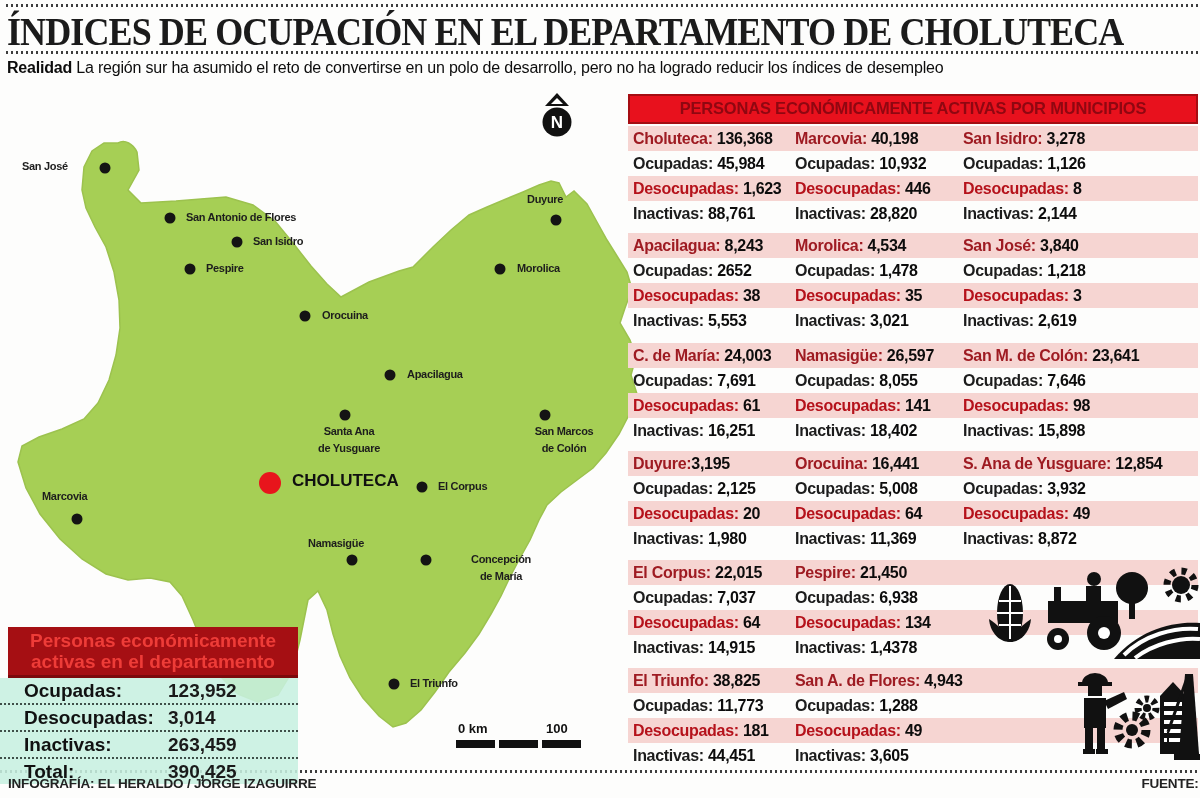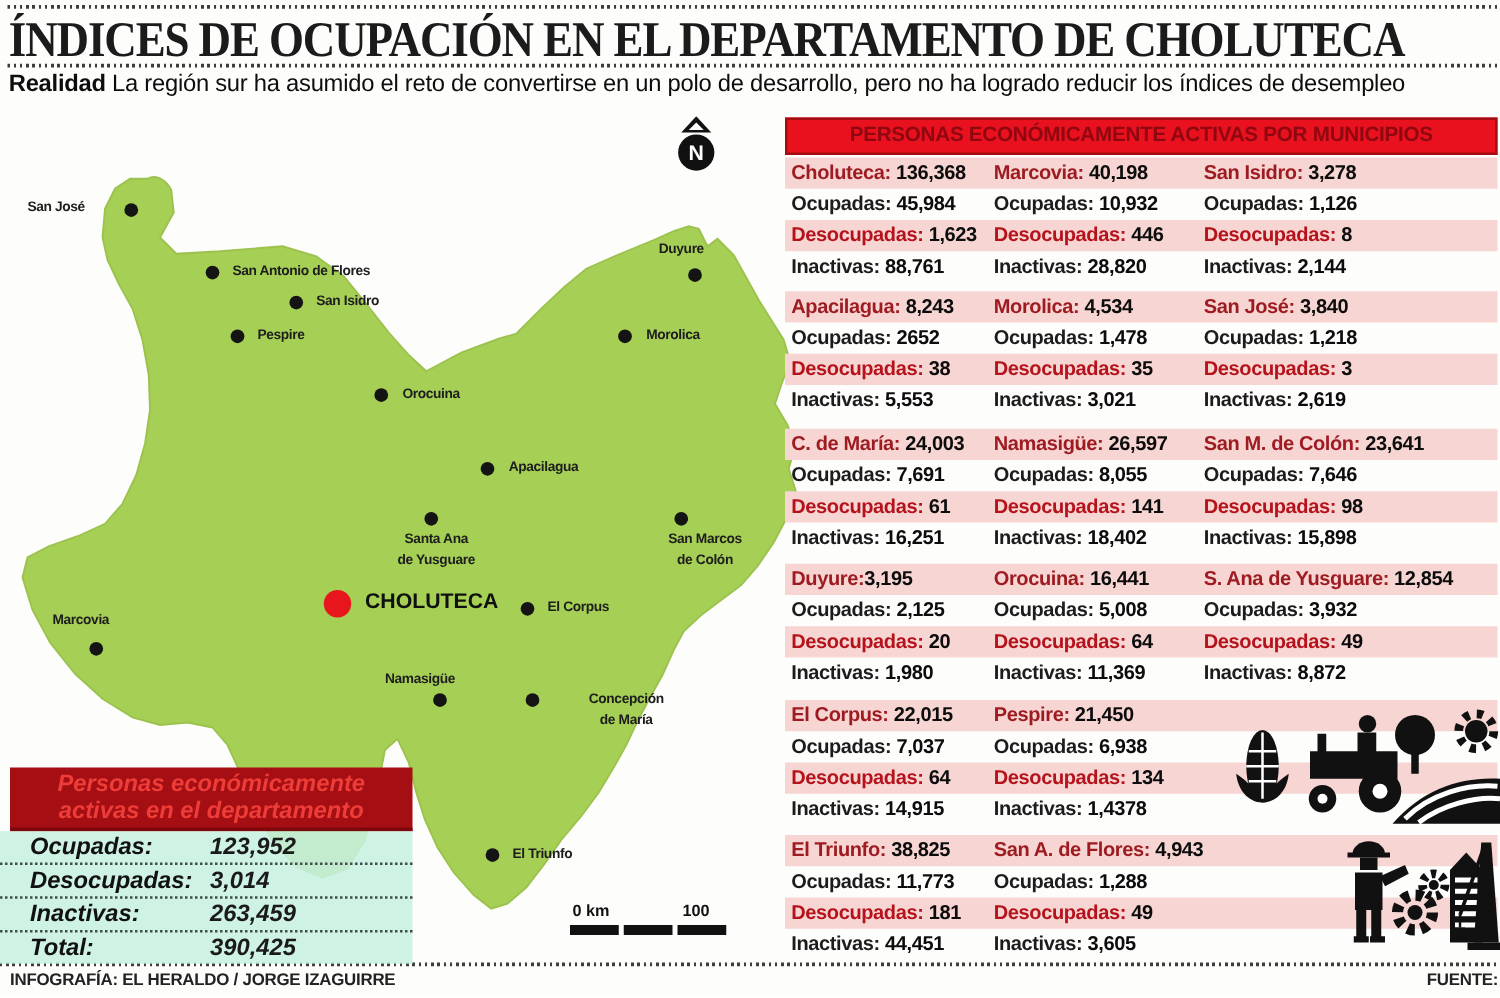--- a/index.html
+++ b/index.html
@@ -3,21 +3,21 @@
 <meta charset="utf-8">
 <style>
   html,body{margin:0;padding:0;background:#fff;}
   #stage{position:relative;width:1200px;height:798px;background:#fdfdfc;overflow:hidden;
          font-family:"Liberation Sans","DejaVu Sans",sans-serif;padding-left:32px;}
   .dotted-rule{position:absolute;height:3px;
     background-image:repeating-linear-gradient(90deg,#3d3d3d 0 2px,transparent 2px 5px);}
   .title{position:absolute;left:7px;top:8px;white-space:nowrap;
     font-family:"Liberation Serif","DejaVu Serif",serif;font-size:40px;font-weight:700;
     color:#1b1b1b;letter-spacing:-1px;transform:scaleX(.9);transform-origin:0 50%;}
-  .subtitle{position:absolute;left:7px;top:57px;width:1150px;font-size:19px;line-height:21px;
+  .subtitle{position:absolute;left:7px;top:57px;width:1150px;font-size:16px;line-height:21px;
     color:#0d0d0d;letter-spacing:-.2px;}
   .subtitle b{font-weight:700;}
 
   
   #map-svg{position:absolute;left:0;top:0;z-index:0;}
   #city-layer{position:absolute;left:0;top:0;width:1200px;height:798px;z-index:1;}
   .city-dot{position:absolute;width:11px;height:11px;border-radius:50%;background:#141414;
     transform:translate(-50%,-50%);}
   .city-label{position:absolute;font-size:11px;font-weight:700;color:#1d1d1d;line-height:17px;
     letter-spacing:-.3px;white-space:pre-line;}
@@ -26,21 +26,21 @@
 
   
   #compass{position:absolute;left:541px;top:93px;z-index:1;}
 
   
   #scale-bar{position:absolute;left:456px;top:721px;width:128px;z-index:1;}
   #scale-bar .lbl{position:absolute;top:0;font-size:13px;font-weight:700;color:#111;}
   #scale-bar .seg{position:absolute;top:19px;width:39px;height:8px;background:#111;}
 
   
-  #dept-box{position:absolute;left:0;top:614px;width:330px;z-index:2;font-style:italic;}
+  #dept-box{position:absolute;left:0;top:627px;width:298px;z-index:2;}
   #dept-header{margin-left:8px;background:#a50f13;border-bottom:3px solid #7c090c;
     color:#ee3c38;font-size:19px;font-weight:700;line-height:21px;text-align:center;padding:3px 4px;}
   #dept-rows{background:rgba(199,240,224,.88);}
   .dept-row{position:relative;height:25px;line-height:25px;font-size:19px;font-weight:700;color:#111;
     border-bottom:2px dotted #3f4f49;}
   .dept-row.last{border-bottom:none;}
   .dept-row .dl{position:absolute;left:24px;}
   .dept-row .dv{position:absolute;left:168px;color:#1a1a1a;}
 
   

